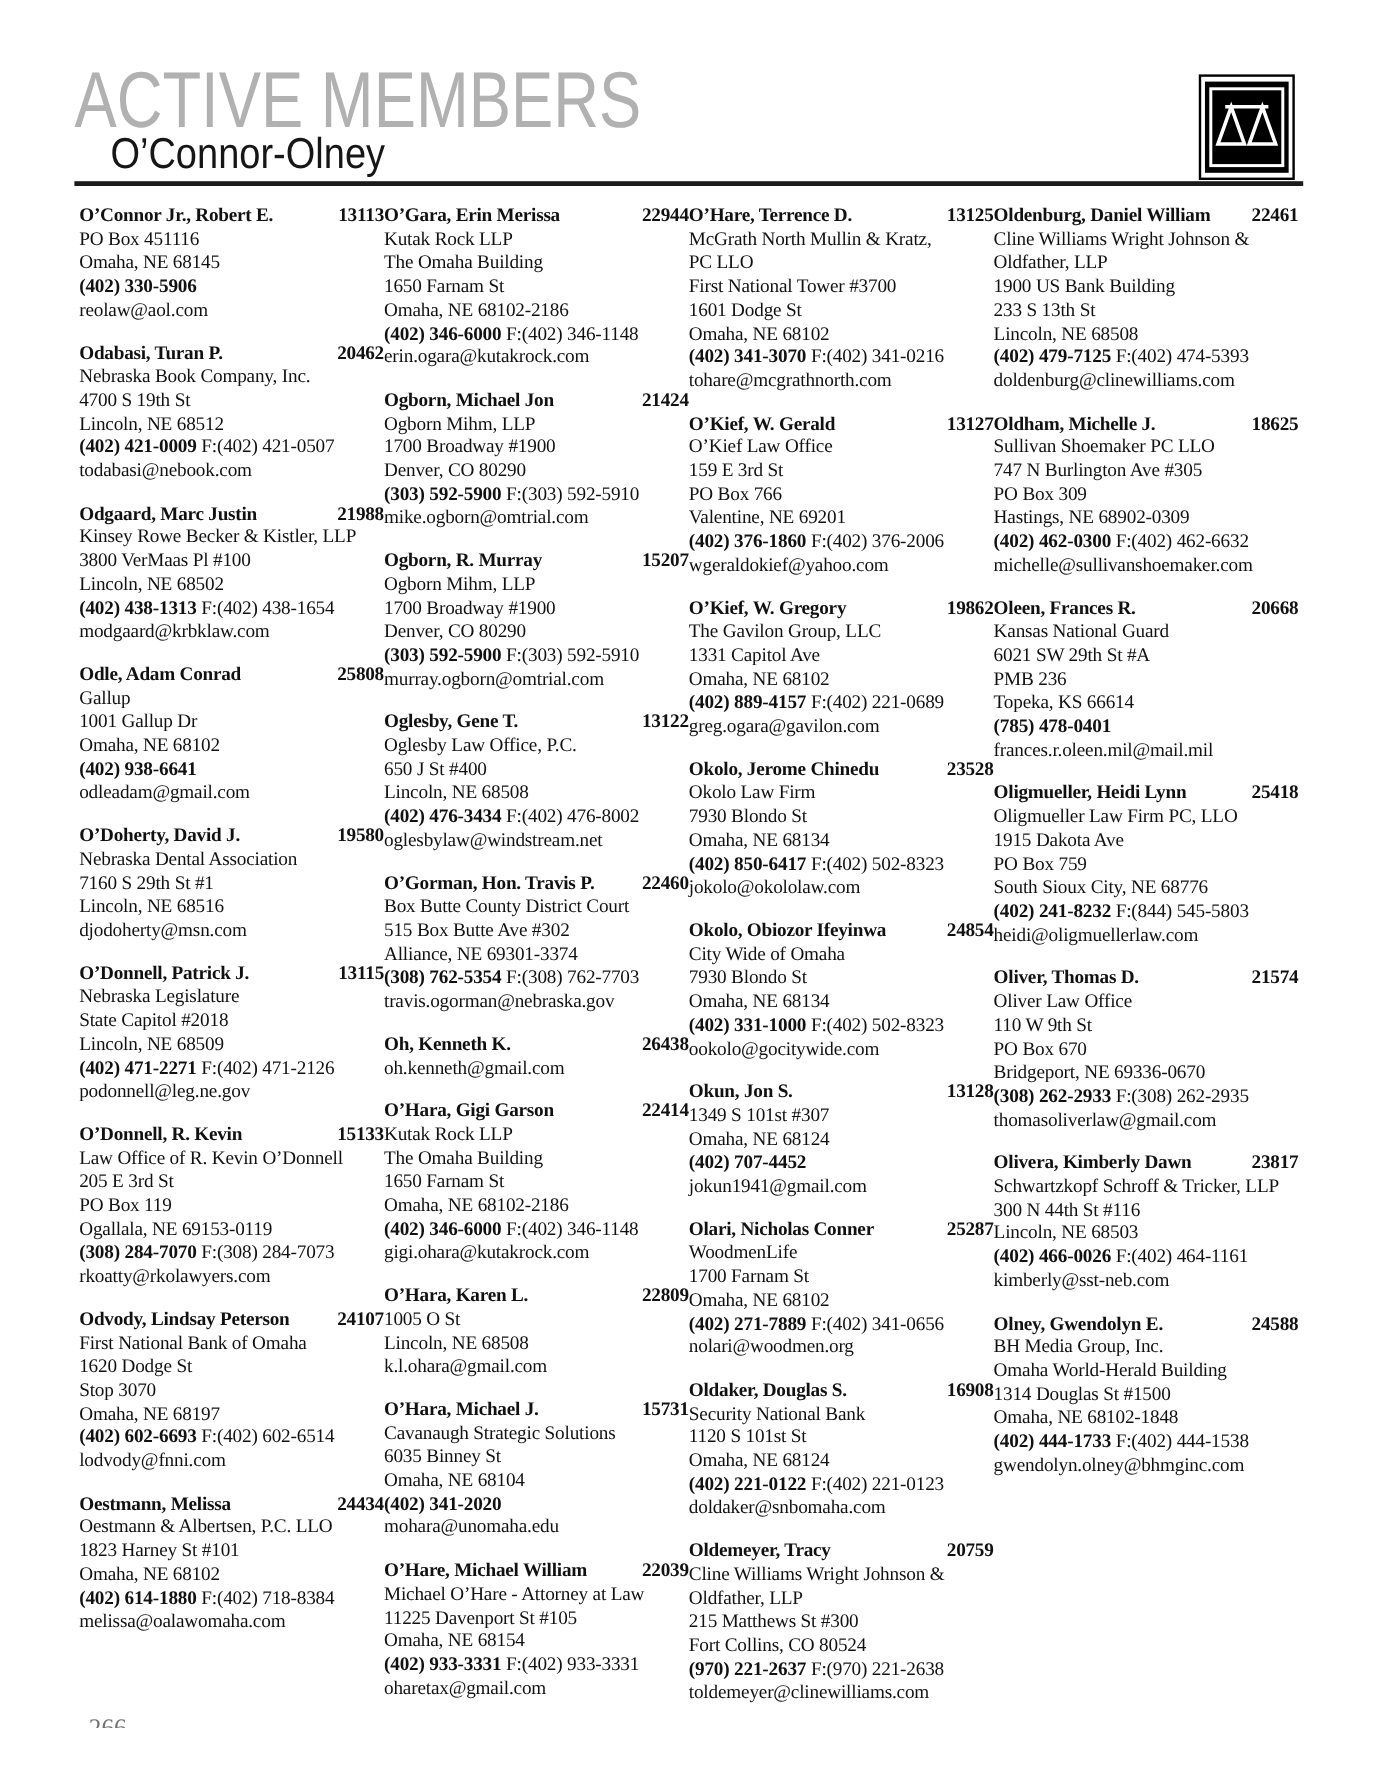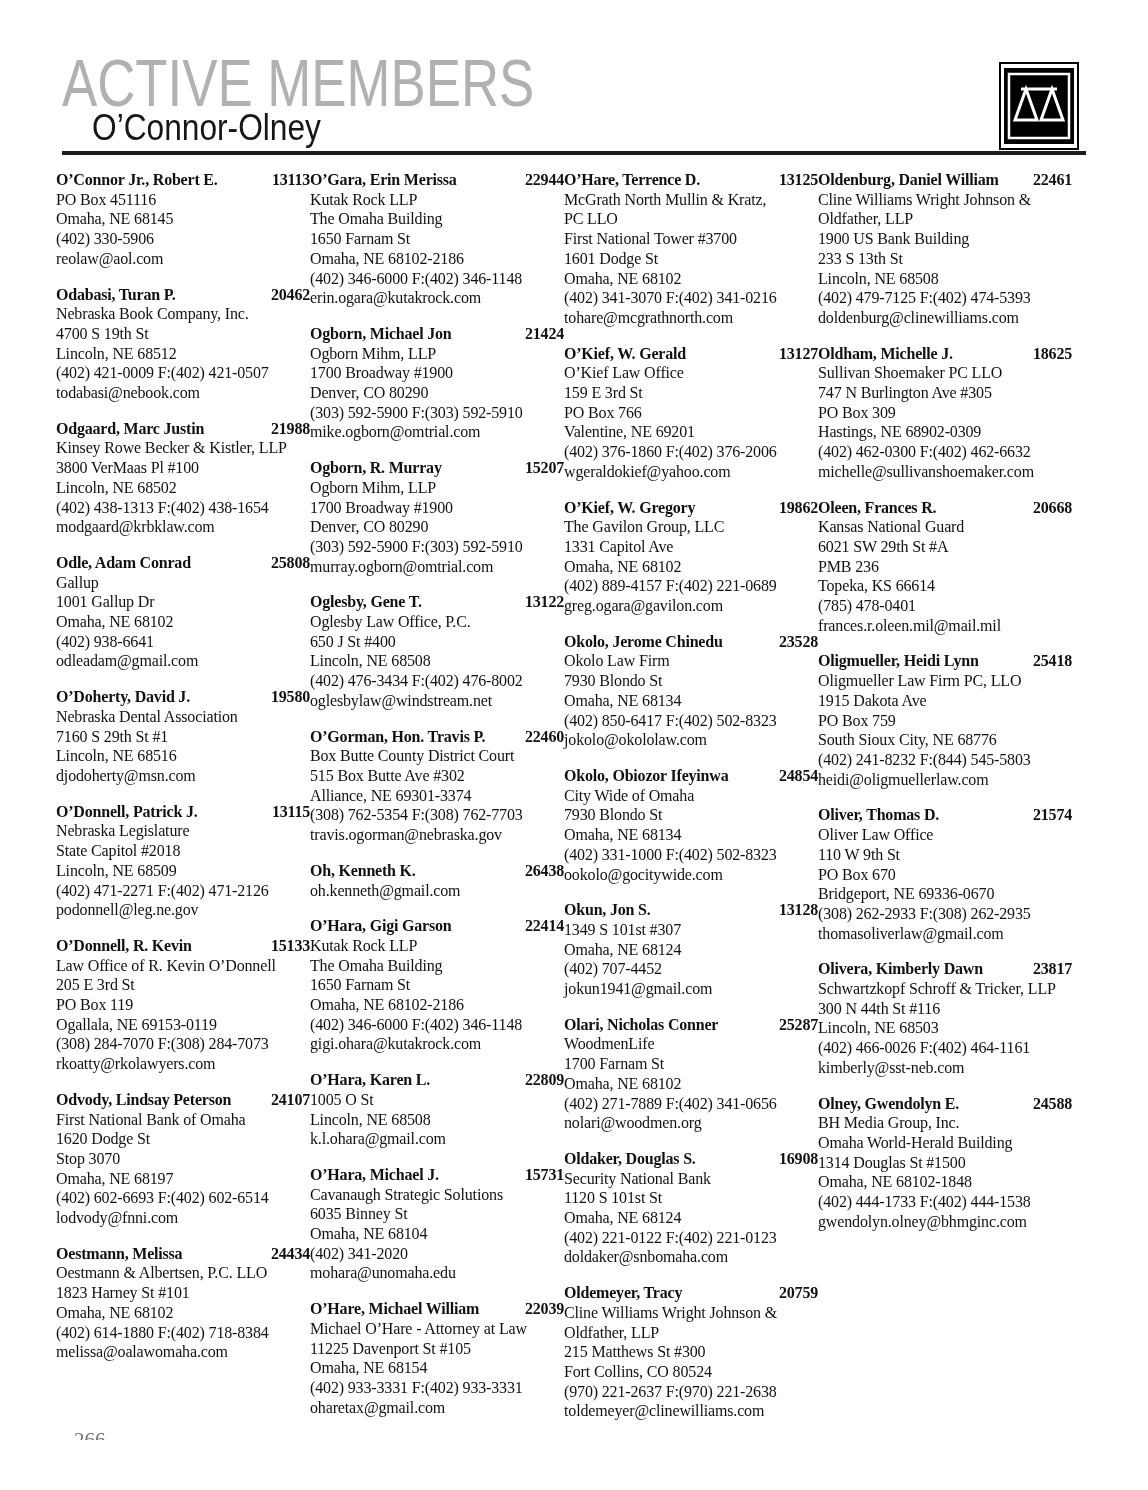--- a/index.html
+++ b/index.html
@@ -36,38 +36,38 @@
     position: absolute; left: 999px; top: 62px;
     width: 80px; height: 88px;
     box-sizing: border-box;
     border: 2px solid #000;
     padding: 3px; background: #fff;
   }
   .logo svg { display: block; width: 100%; height: 100%; }
 
   
   .columns {
-    position: absolute; left: 56px; top: 170px;
+    position: absolute; left: 66px; top: 170px;
     width: 1016px;
     display: grid;
     grid-template-columns: repeat(4, 1fr);
     align-items: start;
   }
   .col { min-width: 0; }
   .entry { margin-bottom: 16px; }
   .entry-head {
     display: flex; justify-content: space-between; gap: 6px;
     font-weight: 700; font-size: 16px; line-height: 19.7px;
     white-space: nowrap; letter-spacing: -0.2px;
   }
   .line {
     font-size: 16px; line-height: 19.7px;
     white-space: nowrap; letter-spacing: -0.15px;
   }
-  .phone { font-weight: 400; }
+  .phone { font-weight: 700; }
   .fax { font-weight: 400; }
 
   .page-number {
     position: absolute; left: 74px; top: 1428px;
     font-size: 21px; font-weight: 400; color: #737373;
   }
 </style>
 </head>
 <body>
 

